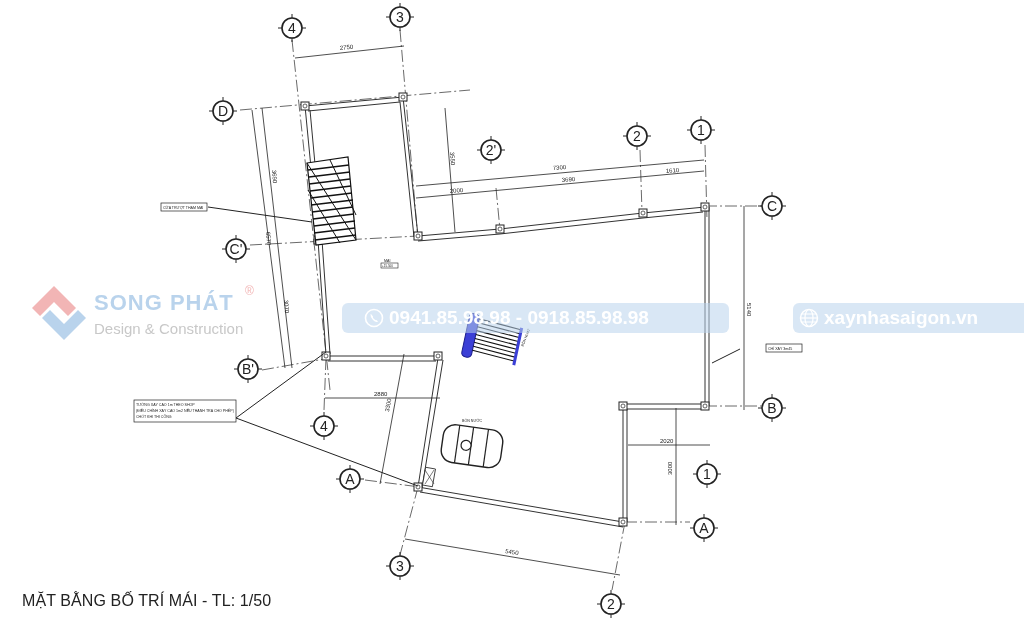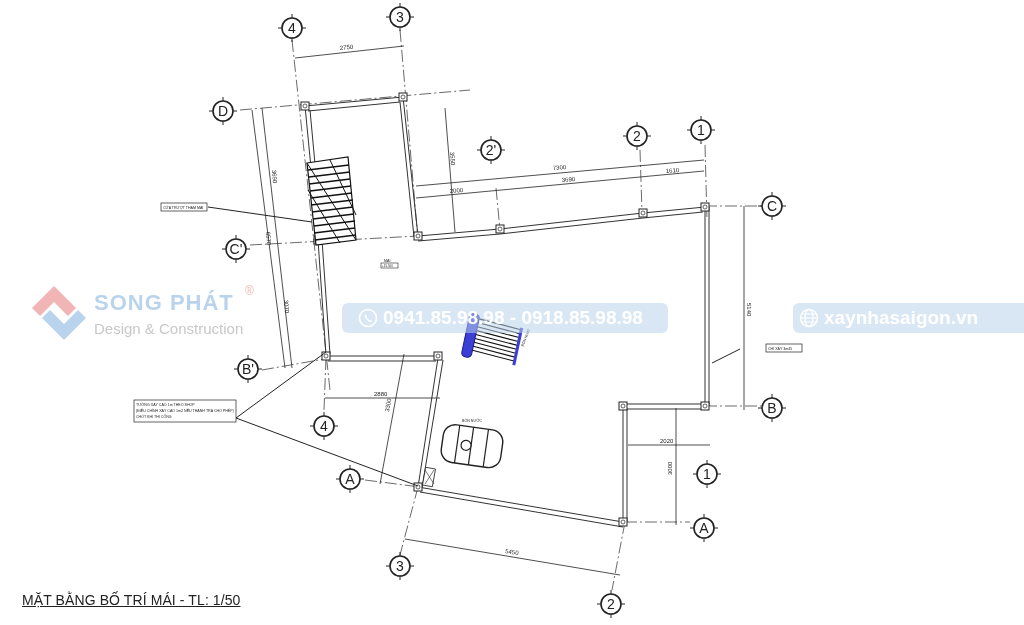--- a/index.html
+++ b/index.html
@@ -10,27 +10,27 @@
   .axis{stroke:#444;stroke-width:0.8;fill:none;stroke-dasharray:12 3 2 3;}
   .dim{stroke:#222;stroke-width:0.8;fill:none;}
   .dimtxt{font-family:"Liberation Sans",sans-serif;font-size:6px;fill:#222;}
   .bub circle{fill:#fff;stroke:#222;stroke-width:1.6;}
   .bub line{stroke:#222;stroke-width:1;}
   .bubtxt{font-family:"Liberation Sans",sans-serif;font-size:14px;fill:#222;text-anchor:middle;dominant-baseline:central;}
   .col rect{fill:#fff;stroke:#222;stroke-width:1;}
   .col circle{fill:none;stroke:#222;stroke-width:0.7;}
   .note rect{fill:#fff;stroke:#222;stroke-width:0.7;}
   .notetxt{font-family:"Liberation Sans",sans-serif;font-size:3.6px;fill:#222;}
-  .title{position:absolute;left:22px;top:592px;font-size:14px;color:#222;text-decoration:underline;letter-spacing:0.1px;white-space:nowrap;}
+  .title{position:absolute;left:22px;top:592px;font-size:16px;color:#222;letter-spacing:0.1px;white-space:nowrap;}
   .wm-logo{position:absolute;left:24px;top:278px;width:70px;height:70px;}
   .wm-brand{position:absolute;left:94px;top:290px;font-size:22px;font-weight:bold;color:#b9d3ec;letter-spacing:1px;white-space:nowrap;}
   .wm-reg{position:absolute;left:245px;top:284px;font-size:12px;color:#f2b5b5;}
   .wm-sub{position:absolute;left:94px;top:320px;font-size:15px;color:#c8c8c8;white-space:nowrap;}
   .wm-pill{position:absolute;height:30px;border-radius:6px;background:rgba(185,211,236,0.55);display:flex;align-items:center;color:#fff;font-weight:bold;font-size:19px;white-space:nowrap;}
-  .wm-phone{left:342px;top:303px;width:326px;padding-left:16px;box-sizing:border-box;}
+  .wm-phone{left:342px;top:303px;width:387px;padding-left:22px;box-sizing:border-box;}
   .wm-web{left:793px;top:303px;width:244px;padding-left:6px;box-sizing:border-box;}
   .wm-ico{width:20px;height:20px;margin-right:5px;}
 </style>
 </head>
 <body>
 
 <svg id="canvas" viewBox="0 0 1024 625" xmlns="http://www.w3.org/2000/svg">
 
   <g>
     <line class="axis" x1="292" y1="40" x2="330" y2="390"></line>

